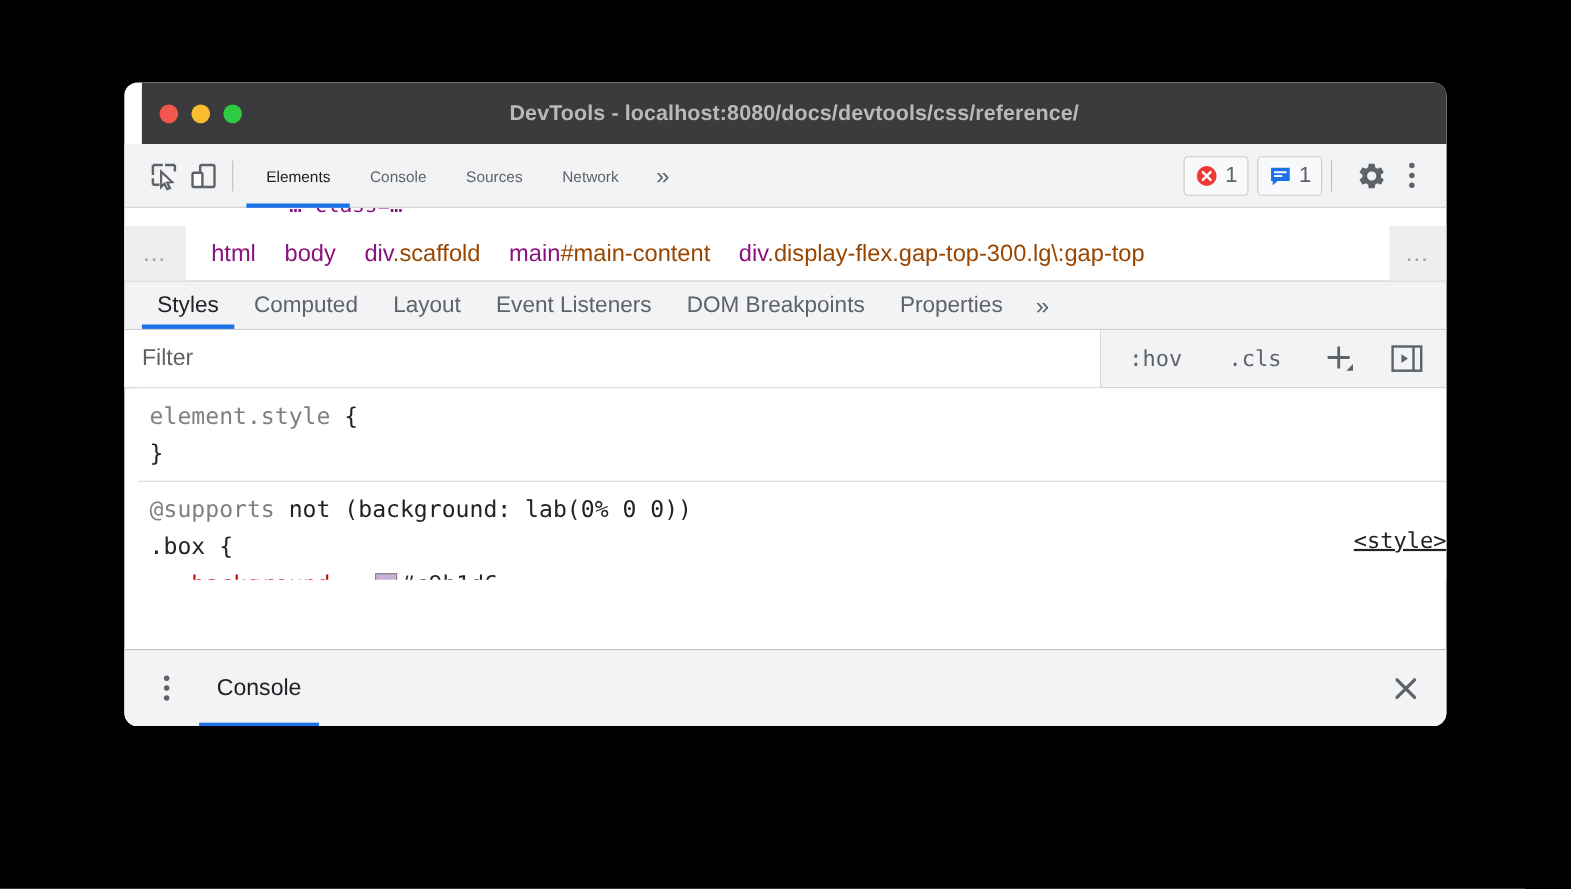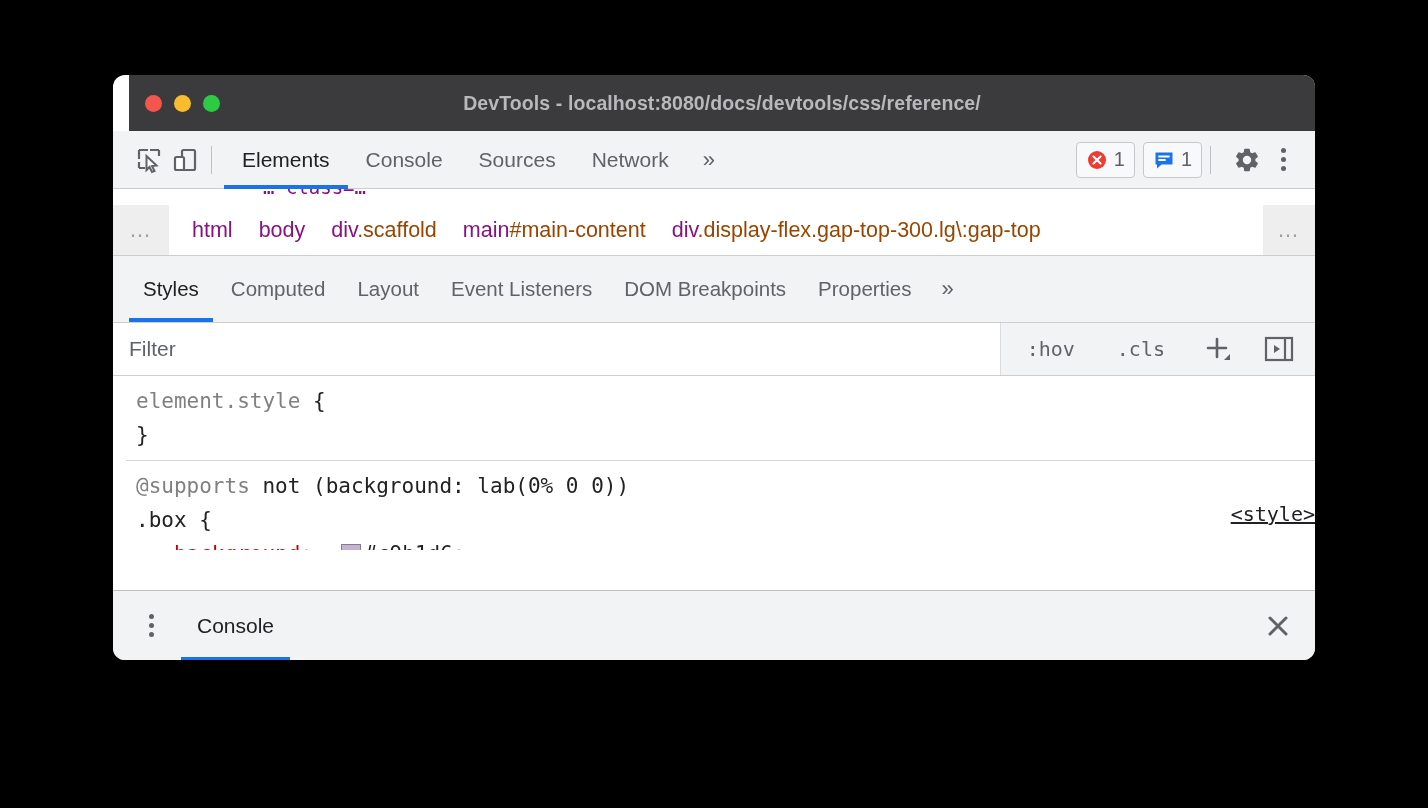--- a/index.html
+++ b/index.html
@@ -92,21 +92,21 @@
   #panel-tabs {
     display: flex;
     align-items: stretch;
     height: 58px;
     flex: 0 0 auto;
   }
   .ptab {
     display: flex;
     align-items: center;
     padding: 0 18px;
-    font-size: 21px;
+    font-size: 14px;
     color: #5f6368;
     white-space: nowrap;
     position: relative;
   }
   .ptab.active {
     color: #202124;
   }
   .ptab.active::after {
     content: "";
     position: absolute;
@@ -195,21 +195,21 @@
   .crumb {
     padding: 0 13px;
     font-size: 21.5px;
     color: #881280;
     white-space: nowrap;
   }
   .crumb .q { color: #994500; }
 
   
   #pane-tabs {
-    height: 67px;
+    height: 44px;
     background: #f1f3f4;
     border-bottom: 1px solid #cdcdcd;
     display: flex;
     align-items: stretch;
     padding-left: 14px;
     box-sizing: border-box;
     overflow: hidden;
   }
   .pane-tab {
     display: flex;

